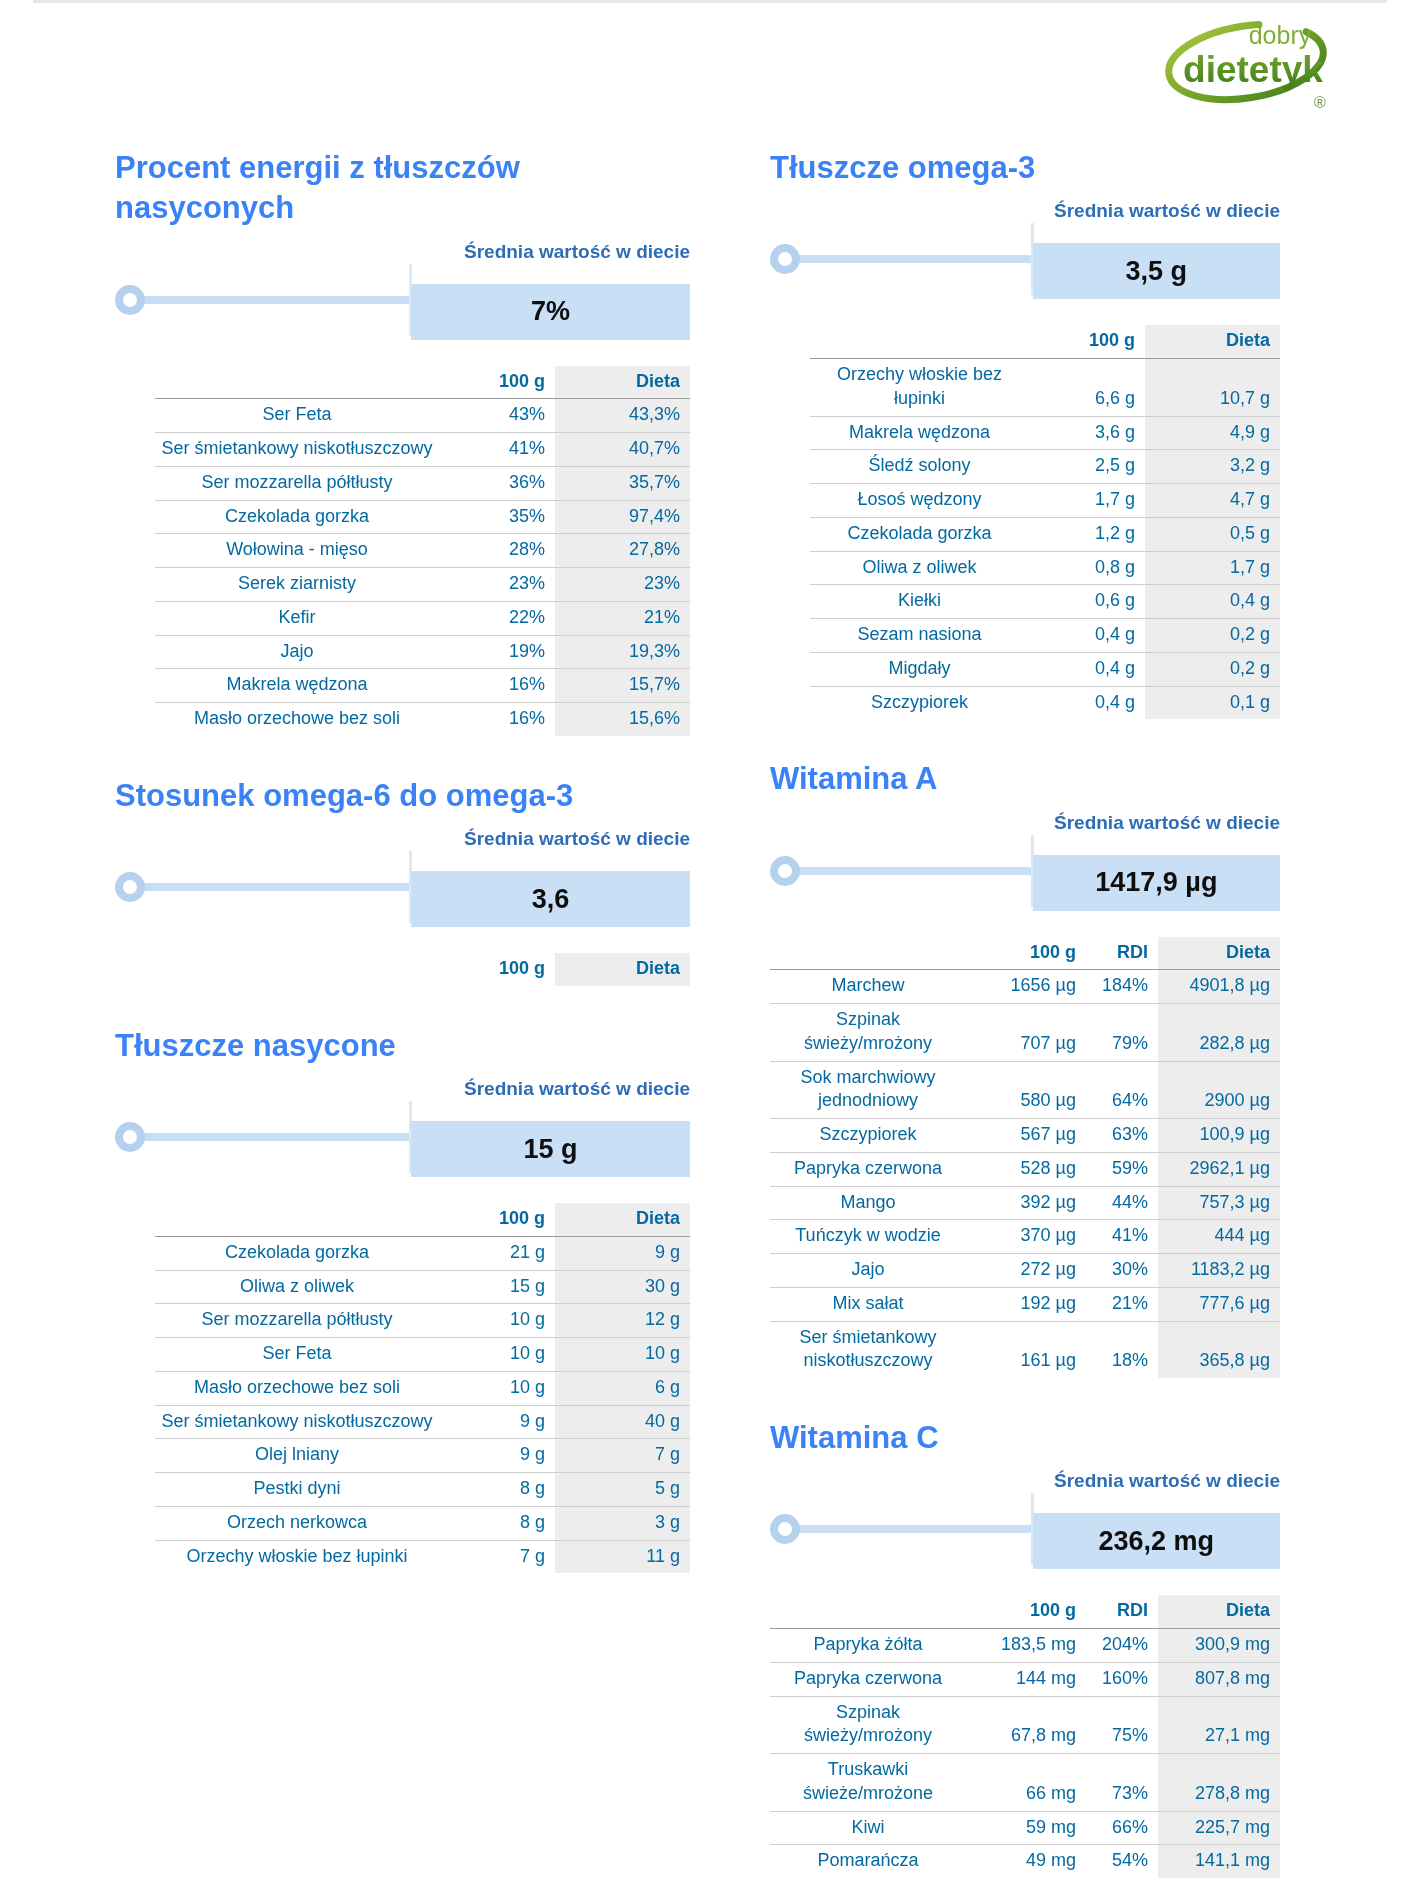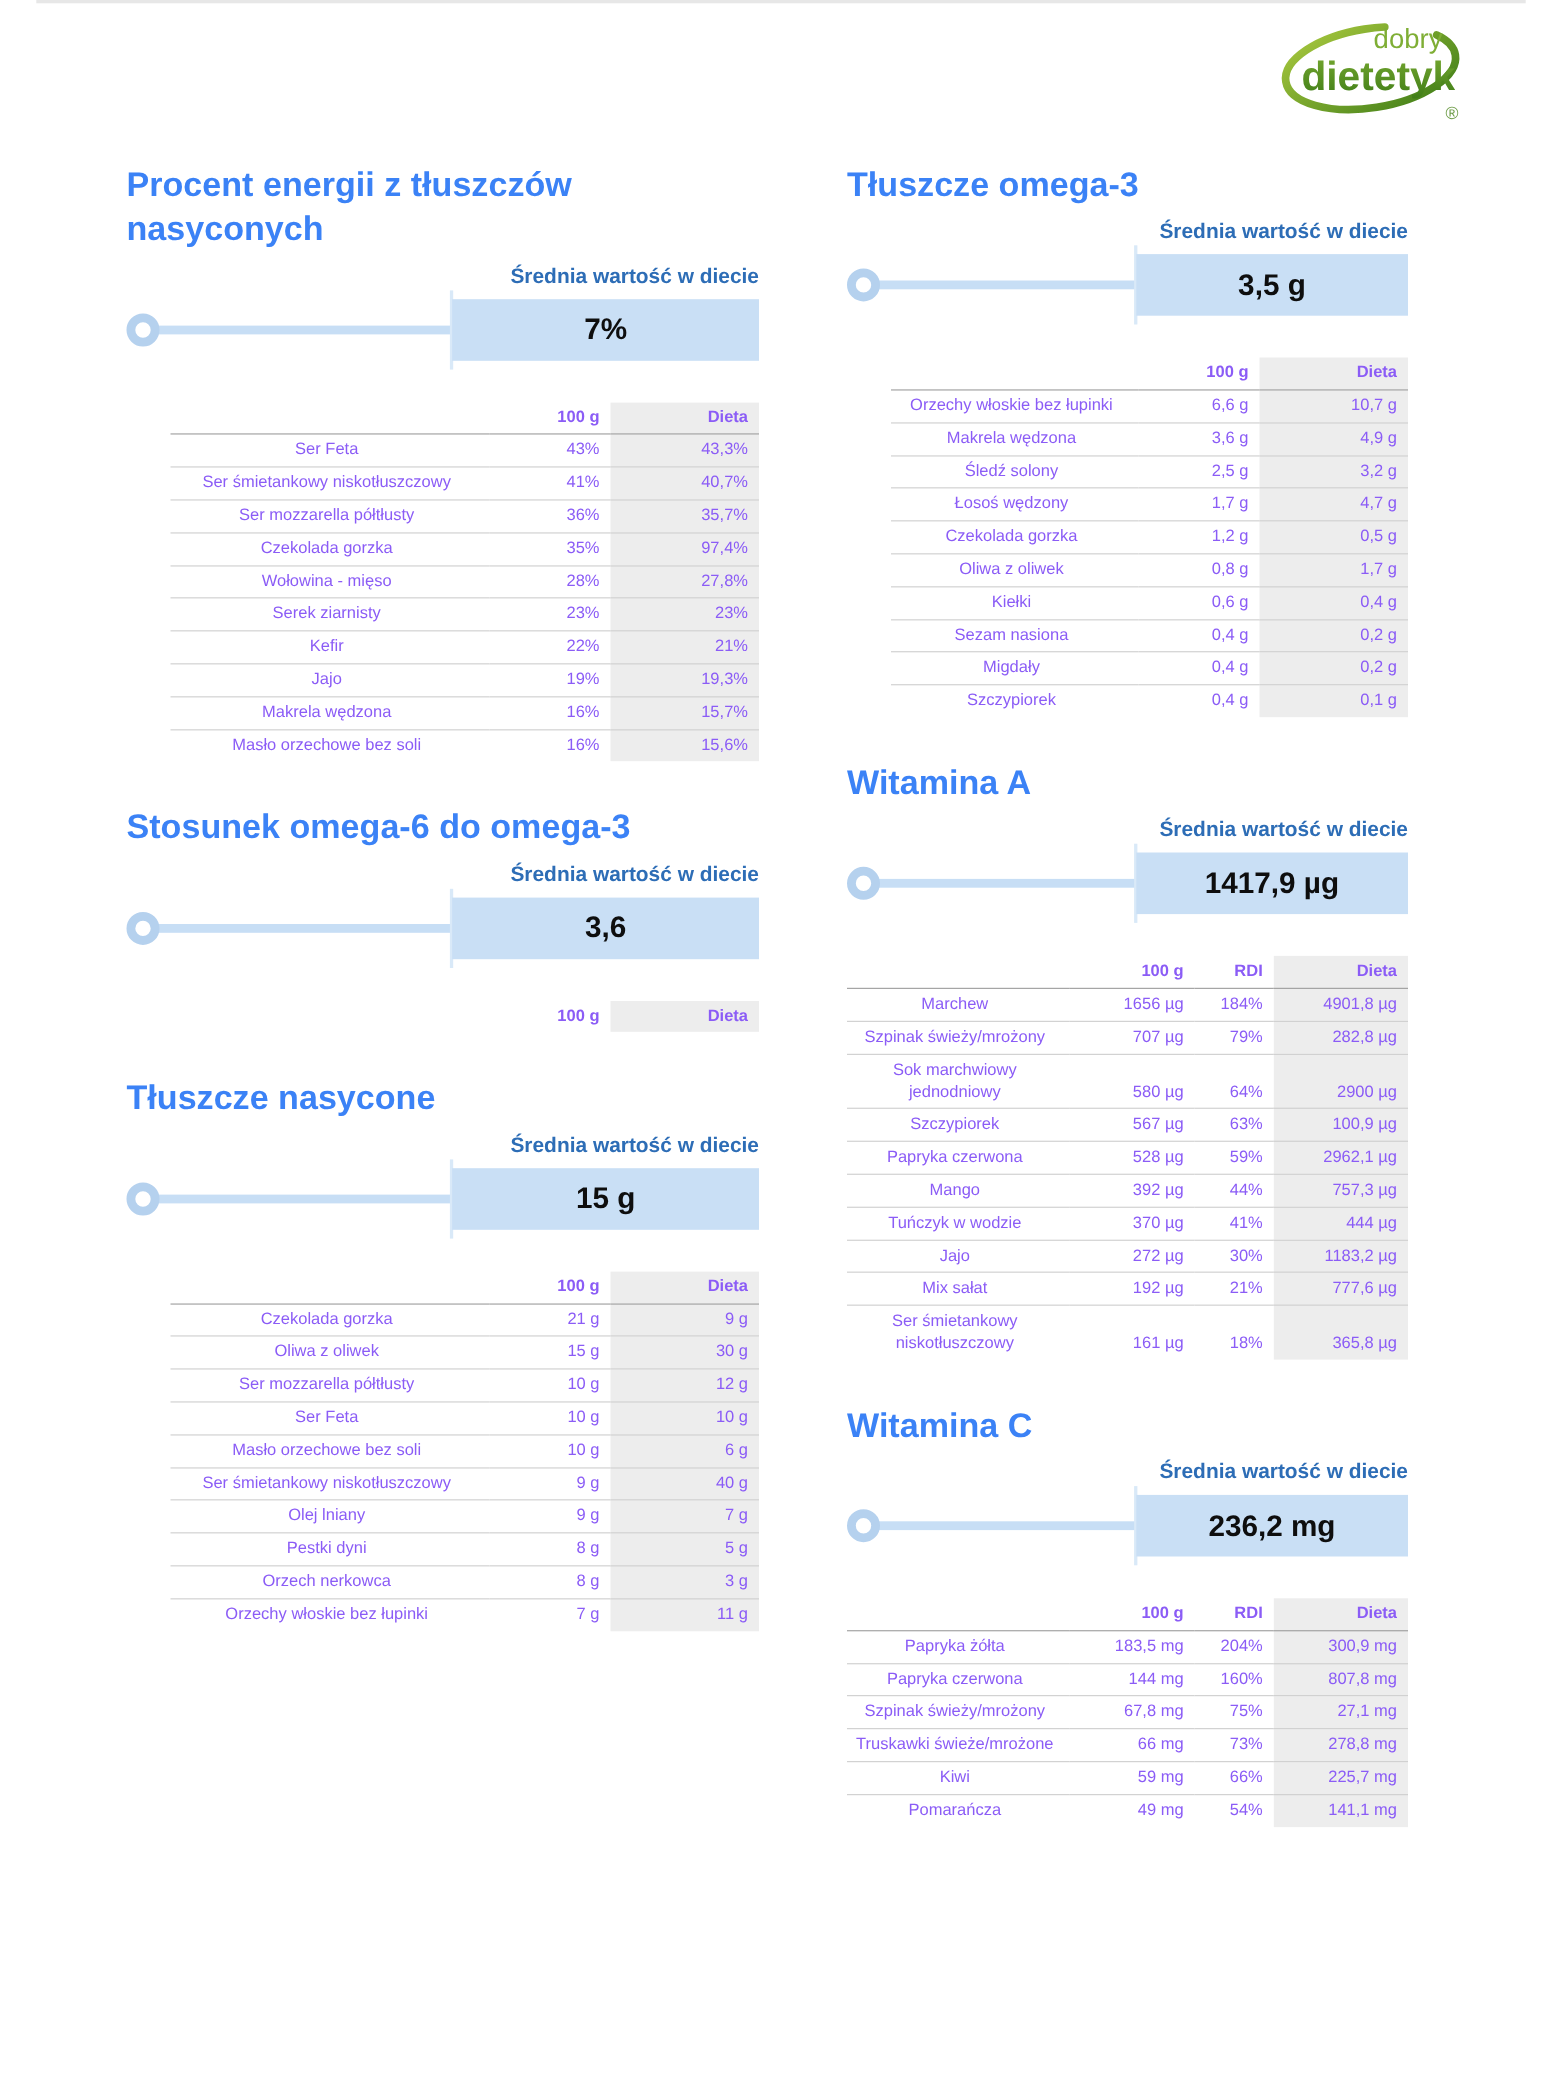--- a/index.html
+++ b/index.html
@@ -19,26 +19,26 @@
   
   .sec{margin-top:40px;}
   .sec:first-child{margin-top:30px;}
   .sec-title{color:#3b82f6;font-size:31px;font-weight:700;line-height:1.3;margin:0 0 8px;}
   .avg-label{color:#2d6db6;font-size:19px;font-weight:700;text-align:right;margin:12px 0 9px;}
   .slider{position:relative;height:56px;margin-bottom:38px;}
   .sl-line{position:absolute;top:24px;left:8px;right:48.5%;height:8px;background:#c7def5;}
   .sl-circle{position:absolute;top:13px;left:0;width:30px;height:30px;border-radius:50%;
     background:#fff;border:8px solid #b5d1ee;box-sizing:border-box;}
   .sl-tick{position:absolute;top:-8px;bottom:-8px;right:calc(48.5% - 1px);width:3px;background:#d9e9f8;}
-  .sl-box{position:absolute;top:0;right:0;width:48.5%;height:100%;background:#c9dff5;
+  .sl-box{position:absolute;top:12px;right:0;width:48.5%;height:100%;background:#c9dff5;
     display:flex;align-items:center;justify-content:center;font-size:27px;font-weight:700;color:#0e0e0e;}
   
   .table-wrap{margin-top:0;}
   .table-wrap.indent{margin-left:40px;}
-  table{width:100%;border-collapse:collapse;font-size:15px;color:#8b5cf6;table-layout:fixed;}
+  table{width:100%;border-collapse:collapse;font-size:18px;color:#0369a1;table-layout:fixed;}
   th,td{padding:4px 10px 5px 0;text-align:right;vertical-align:bottom;line-height:1.32;}
   .c-name{text-align:center;padding-left:0;padding-right:6px;}
   thead th{font-weight:700;border-bottom:1px solid #9c9c9c;}
   table.empty thead th{border-bottom:none;}
   tbody td{border-top:1px solid #cecece;}
   tbody tr:first-child td{border-top:none;}
   .c-dieta{background:#ededed;}
   .t2 .c-val{width:100px;}
   .t2 .c-dieta{width:125px;}
   .t3 .c-val{width:104px;}

